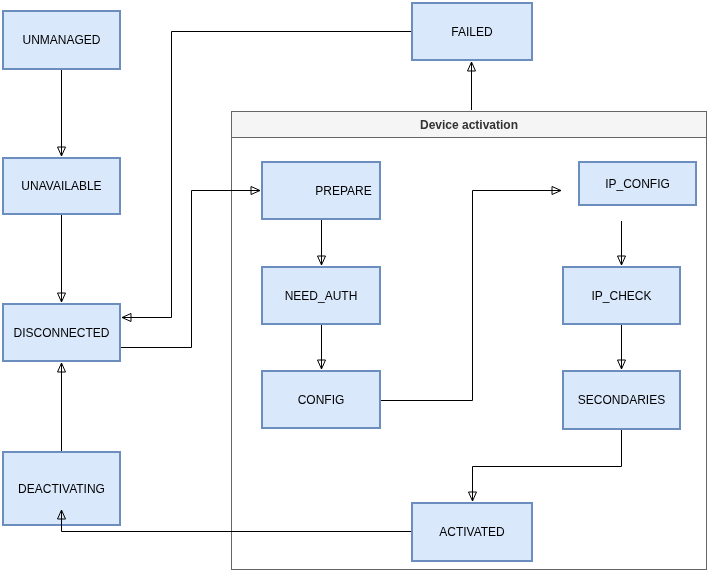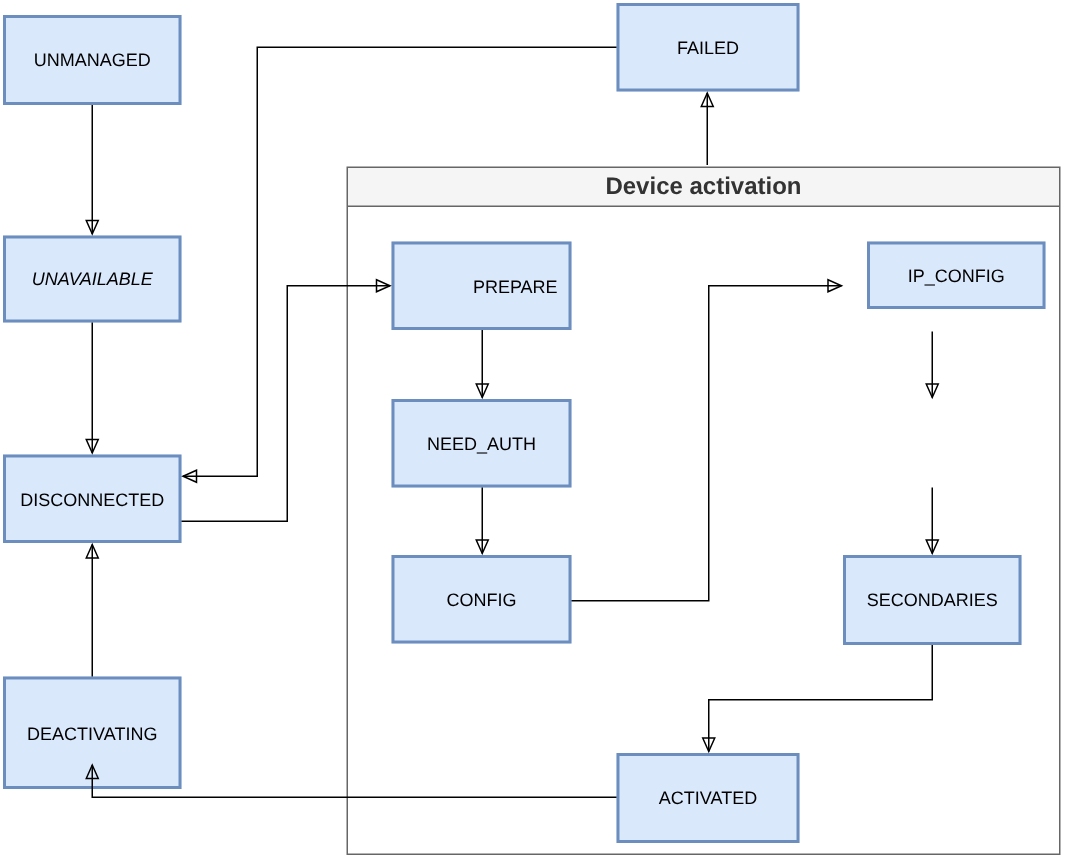--- a/index.html
+++ b/index.html
@@ -33,42 +33,42 @@
     width: 100%;
     height: 26px;
     background: #f5f5f5;
     border-bottom: 1px solid #666666;
     box-sizing: border-box;
     display: flex;
     align-items: center;
     justify-content: center;
   }
   .group-title {
-    font-size: 16px;
+    font-size: 12px;
     font-weight: bold;
     color: #333333;
   }
   
   .node {
     position: absolute;
     background: #dae8fc;
     border: 2px solid #6c8ebf;
     box-sizing: border-box;
     display: flex;
     align-items: center;
     justify-content: center;
     text-align: center;
   }
   .node-label {
     font-size: 12px;
     color: #000000;
     white-space: nowrap;
   }
   .n-unmanaged    { left: 2px;   top: 10px;  width: 119px; height: 60px; }
-  .n-unavailable  { left: 2px;   top: 157px; width: 119px; height: 58px; font-style: italic; }
+  .n-unavailable  { left: 2px;   top: 157px; width: 119px; height: 58px; }
   .n-disconnected { left: 2px;   top: 303px; width: 119px; height: 59px; }
   .n-deactivating { left: 2px;   top: 451px; width: 119px; height: 75px; }
   .n-failed       { left: 411px; top: 2px;   width: 122px; height: 59px; }
   .n-prepare      { left: 261px; top: 161px; width: 120px; height: 59px; padding-left: 45px; }
   .n-need_auth    { left: 261px; top: 266px; width: 120px; height: 59px; }
   .n-config       { left: 261px; top: 370px; width: 120px; height: 59px; }
   .n-ip_config    { left: 562px; top: 161px; width: 119px; height: 45px; margin-left: 16px; }
   .n-ip_check     { left: 562px; top: 266px; width: 119px; height: 59px; }
   .n-secondaries  { left: 562px; top: 370px; width: 119px; height: 60px; }
   .n-activated    { left: 411px; top: 502px; width: 122px; height: 60px; }
@@ -116,20 +116,23 @@
   </div>
   <div class="node n-need_auth">
     <span class="node-label">NEED_AUTH</span>
   </div>
   <div class="node n-config">
     <span class="node-label">CONFIG</span>
   </div>
   <div class="node n-ip_config">
     <span class="node-label">IP_CONFIG</span>
   </div>
+  <div class="node n-ip_check">
+    <span class="node-label">IP_CHECK</span>
+  </div>
   <div class="node n-secondaries">
     <span class="node-label">SECONDARIES</span>
   </div>
   <div class="node n-activated">
     <span class="node-label">ACTIVATED</span>
   </div>
 
   <svg class="edges" width="712" height="572" viewBox="0 0 712 572">
     <defs>
       <marker id="arrow" markerUnits="userSpaceOnUse" markerWidth="12" markerHeight="12" refX="10" refY="6" orient="auto">

